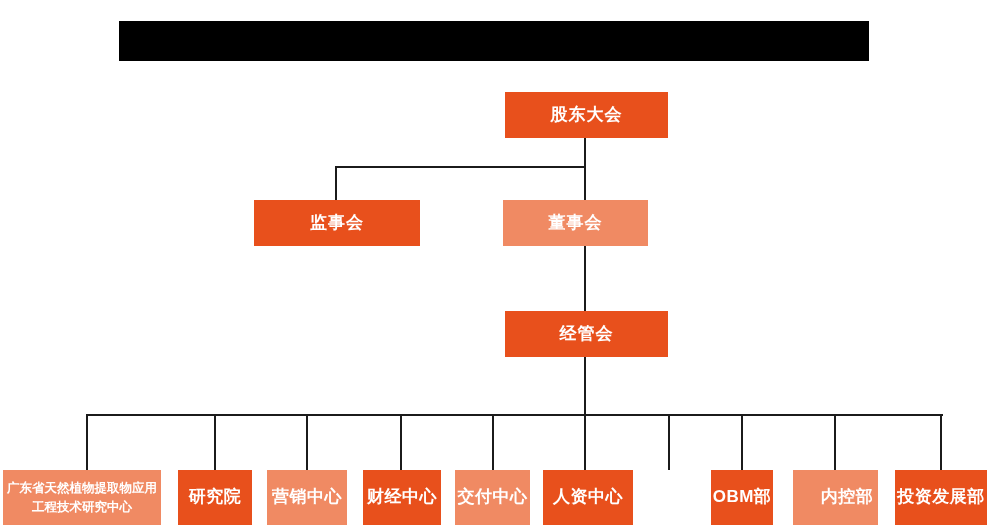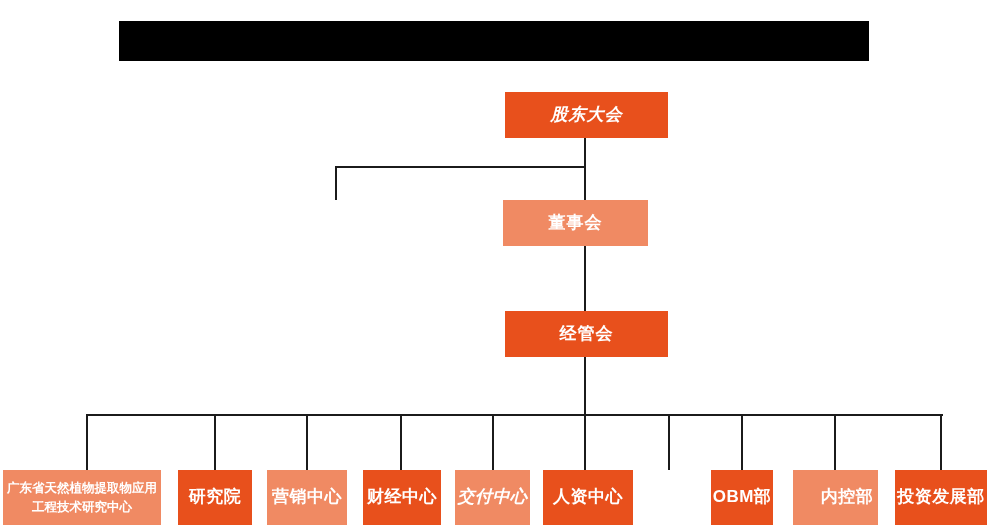--- a/index.html
+++ b/index.html
@@ -30,32 +30,32 @@
     color: #ffffff;
     font-weight: bold;
     font-size: 16px;
     letter-spacing: 1px;
     line-height: 1.3;
   }
   .primary   { background: #E8501C; }
   .secondary { background: #F08A63; }
 
   
-  .n-shareholders { left: 505px; top:  92px; width: 163px; height: 46px; font-size: 17px; font-style: italic; }
+  .n-shareholders { left: 505px; top:  92px; width: 163px; height: 46px; font-size: 17px; }
   .n-supervisory  { left: 254px; top: 200px; width: 166px; height: 46px; font-size: 17px; }
   .n-board        { left: 503px; top: 200px; width: 145px; height: 46px; font-size: 17px; }
   .n-management   { left: 505px; top: 311px; width: 163px; height: 46px; font-size: 17px; }
 
   
   .dept { top: 470px; height: 55px; font-size: 17px; letter-spacing: 0.5px; }
   .n-gd-center    { left:   3px; width: 158px; font-size: 12.5px; line-height: 1.5; padding: 0 3px; letter-spacing: 0; }
   .n-research     { left: 178px; width:  74px; }
   .n-marketing    { left: 267px; width:  80px; }
   .n-finance      { left: 363px; width:  78px; }
-  .n-delivery     { left: 455px; width:  75px; font-style: italic; }
+  .n-delivery     { left: 455px; width:  75px; }
   .n-hr           { left: 543px; width:  90px; }
   .n-itd          { left: 642px; width:  54px; }
   .n-obm          { left: 711px; width:  62px; }
   .n-control      { left: 793px; width:  85px; padding-left: 23px; }
   .n-investment   { left: 895px; width:  92px; }
 
   .line { position: absolute; background: #1b1b1b; }
   
   .l-top-v     { left: 584px; top: 138px; width: 2px;   height: 62px; }
   
@@ -92,20 +92,21 @@
   <div class="line drop d3"></div>
   <div class="line drop d4"></div>
   <div class="line drop d5"></div>
   <div class="line drop d6"></div>
   <div class="line drop d7"></div>
   <div class="line drop d8"></div>
   <div class="line drop d9"></div>
 
   <div class="node primary n-shareholders">股东大会</div>
 
+  <div class="node primary n-supervisory">监事会</div>
   <div class="node secondary n-board">董事会</div>
 
   <div class="node primary n-management">经管会</div>
 
   <div class="node secondary dept n-gd-center">广东省天然植物提取物应用工程技术研究中心</div>
   <div class="node primary dept n-research">研究院</div>
   <div class="node secondary dept n-marketing">营销中心</div>
   <div class="node primary dept n-finance">财经中心</div>
   <div class="node secondary dept n-delivery">交付中心</div>
   <div class="node primary dept n-hr">人资中心</div>

